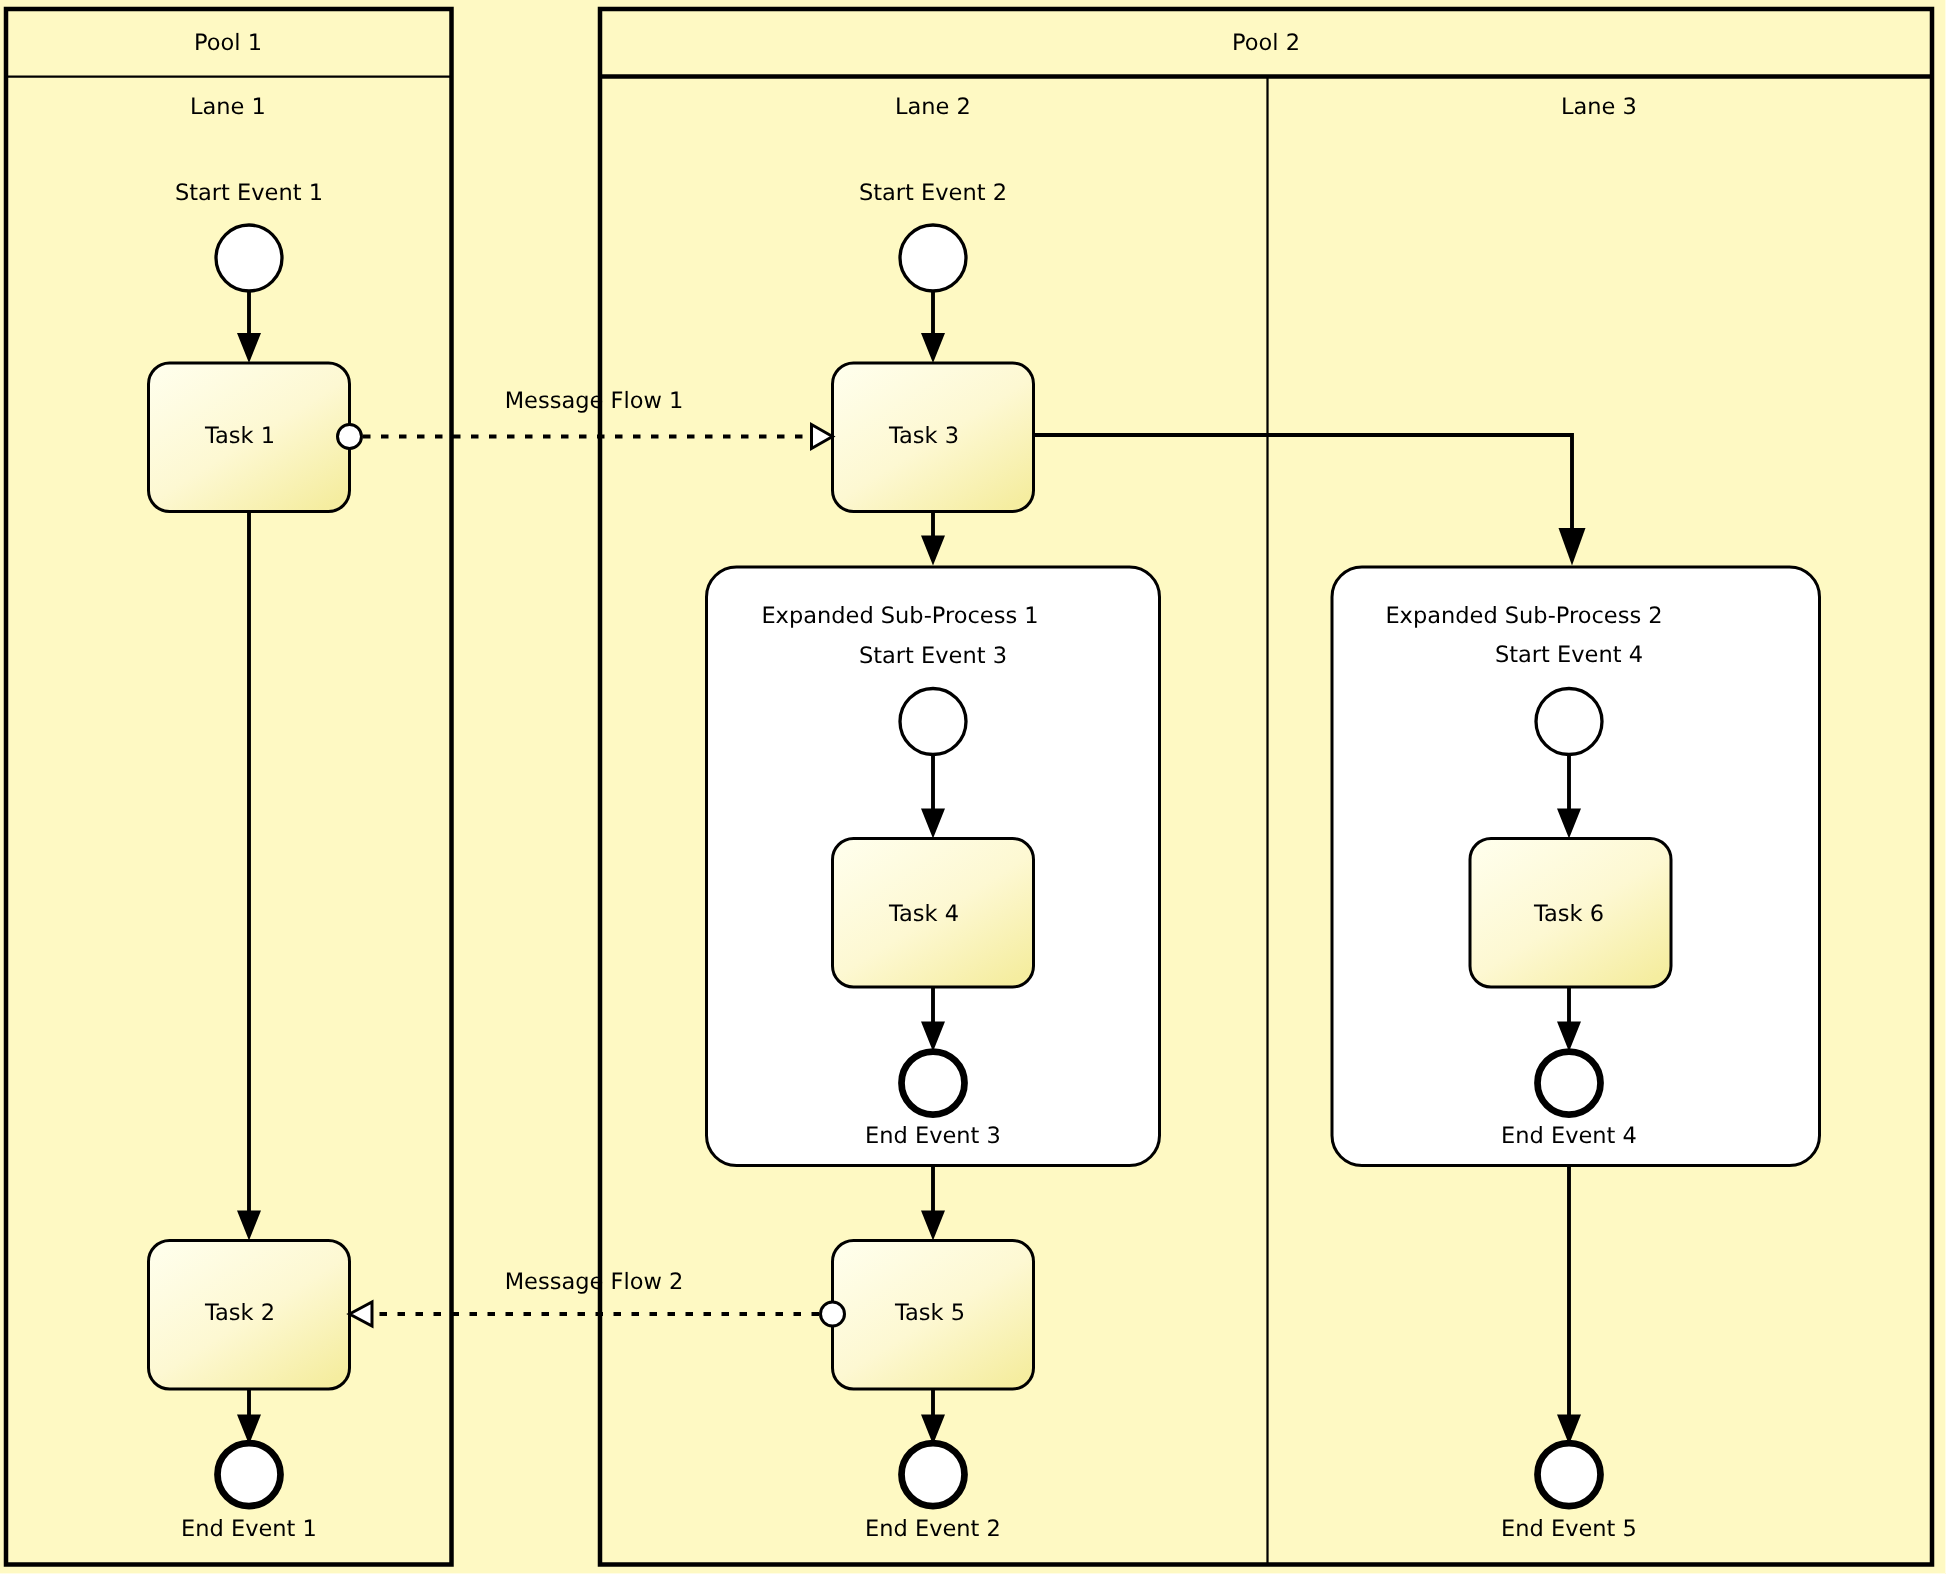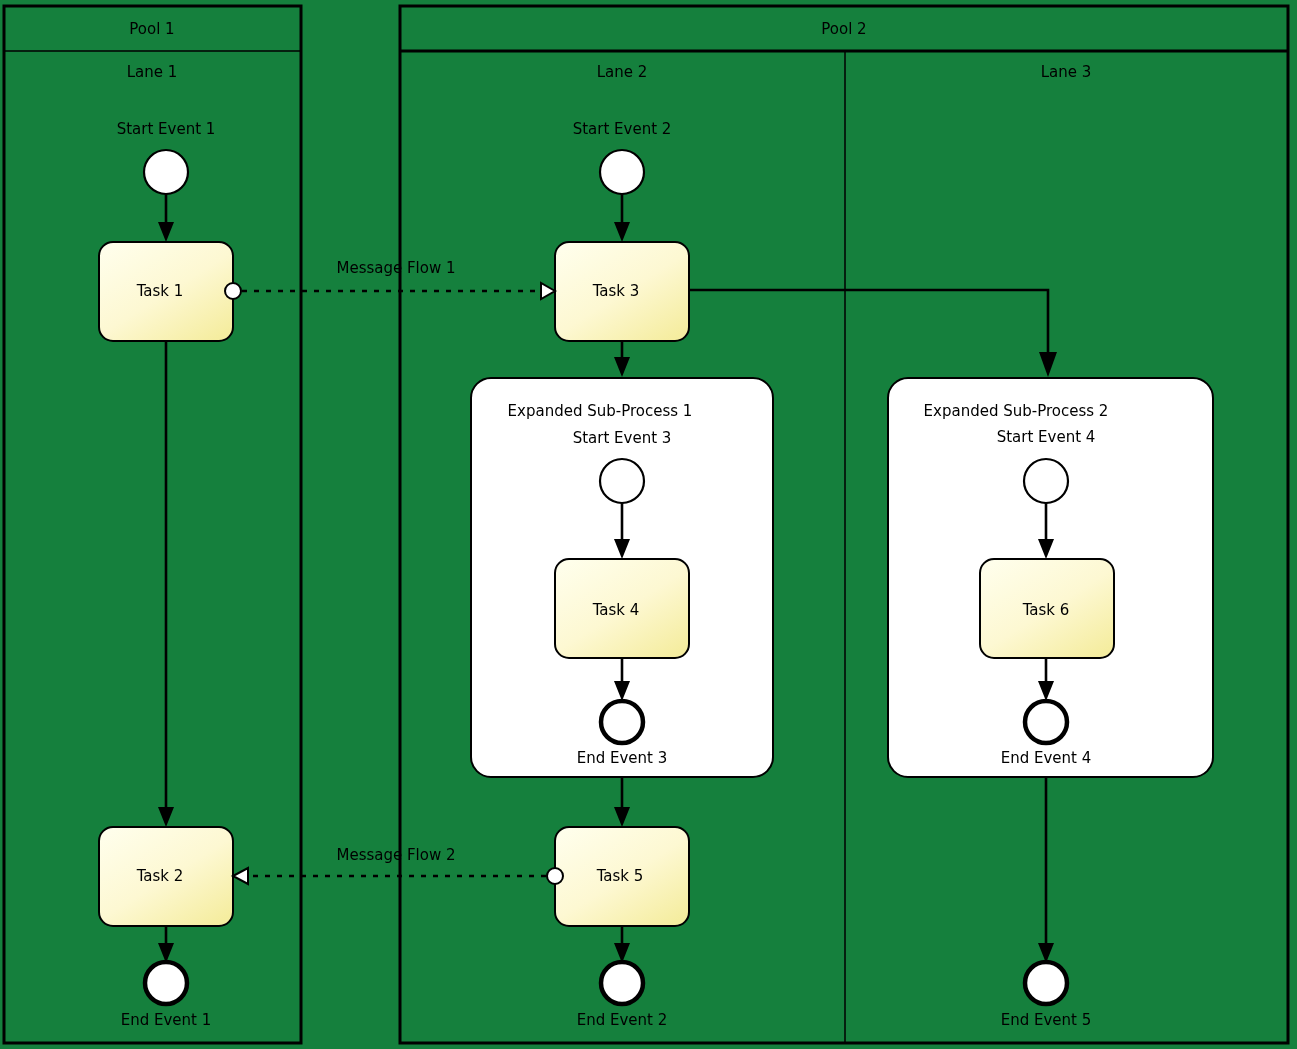--- a/index.html
+++ b/index.html
@@ -7,21 +7,21 @@
     padding: 0;
     background: #ffffff;
   }
   body {
     font-family: "DejaVu Sans", sans-serif;
   }
   #canvas-wrap {
     position: relative;
     width: 1297px;
     height: 1049px;
-    background: #15803d;
+    background: #fef9c3;
     overflow: hidden;
   }
   svg#bpmn {
     display: block;
     width: 1297px;
     height: 1049px;
   }
   .pool-frame {
     fill: none;
     stroke: #000000;

